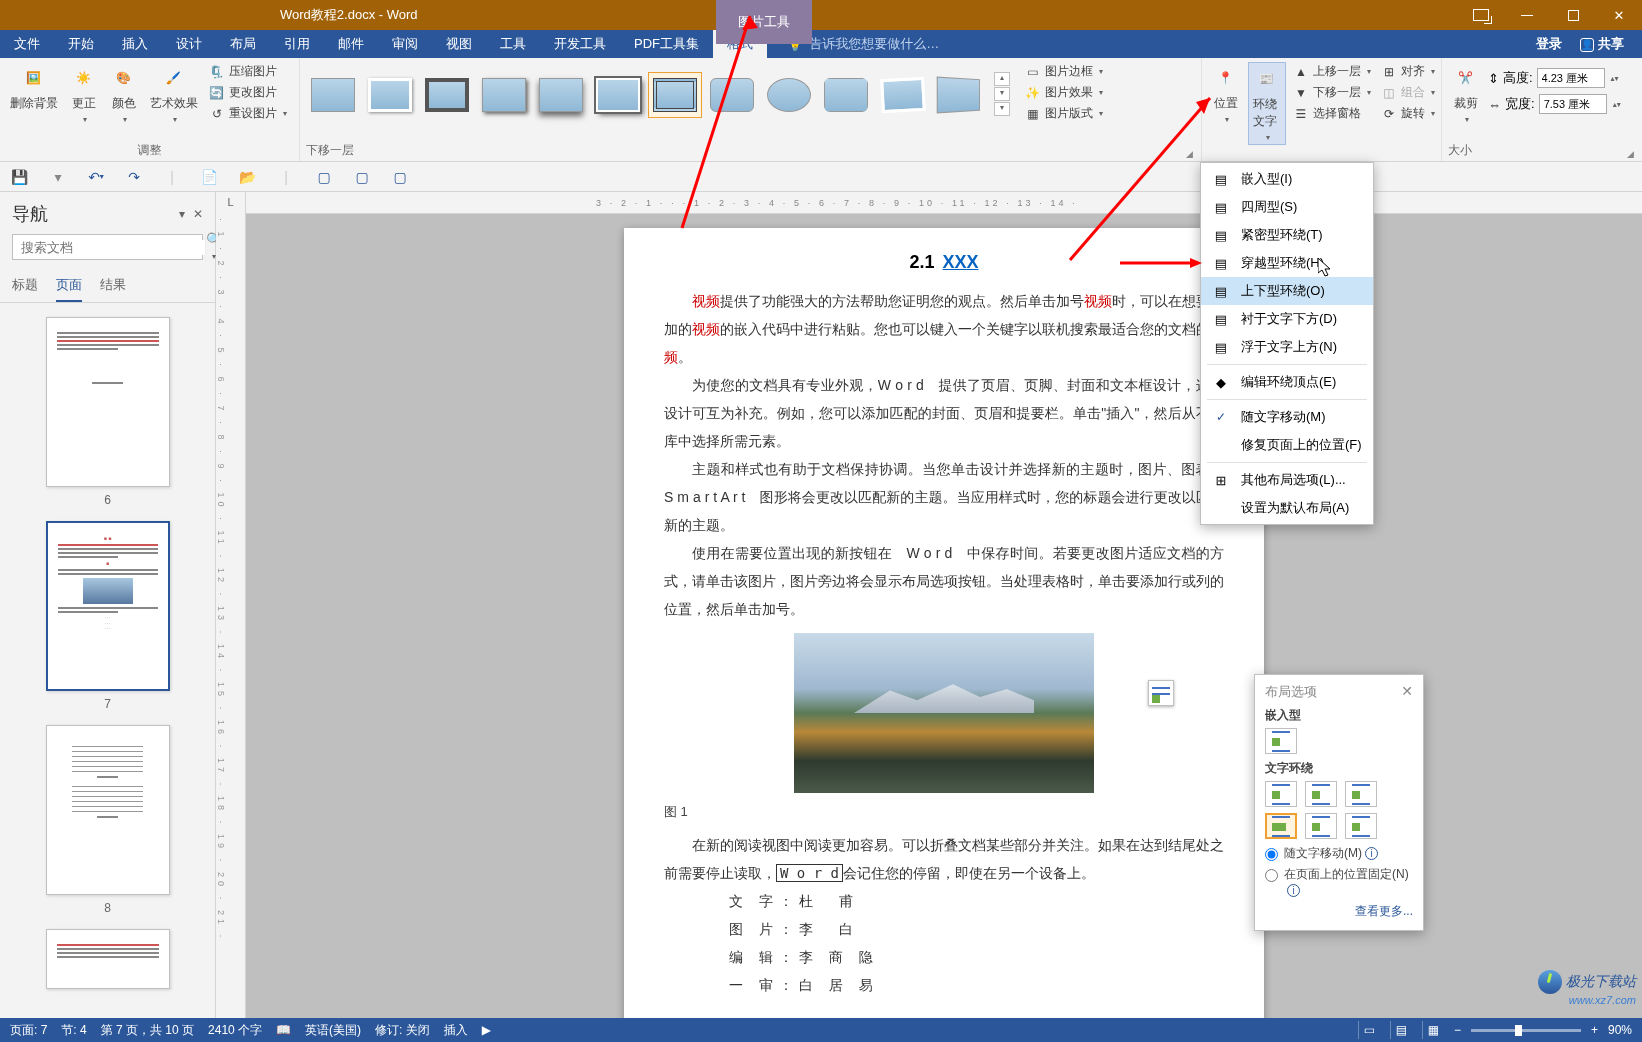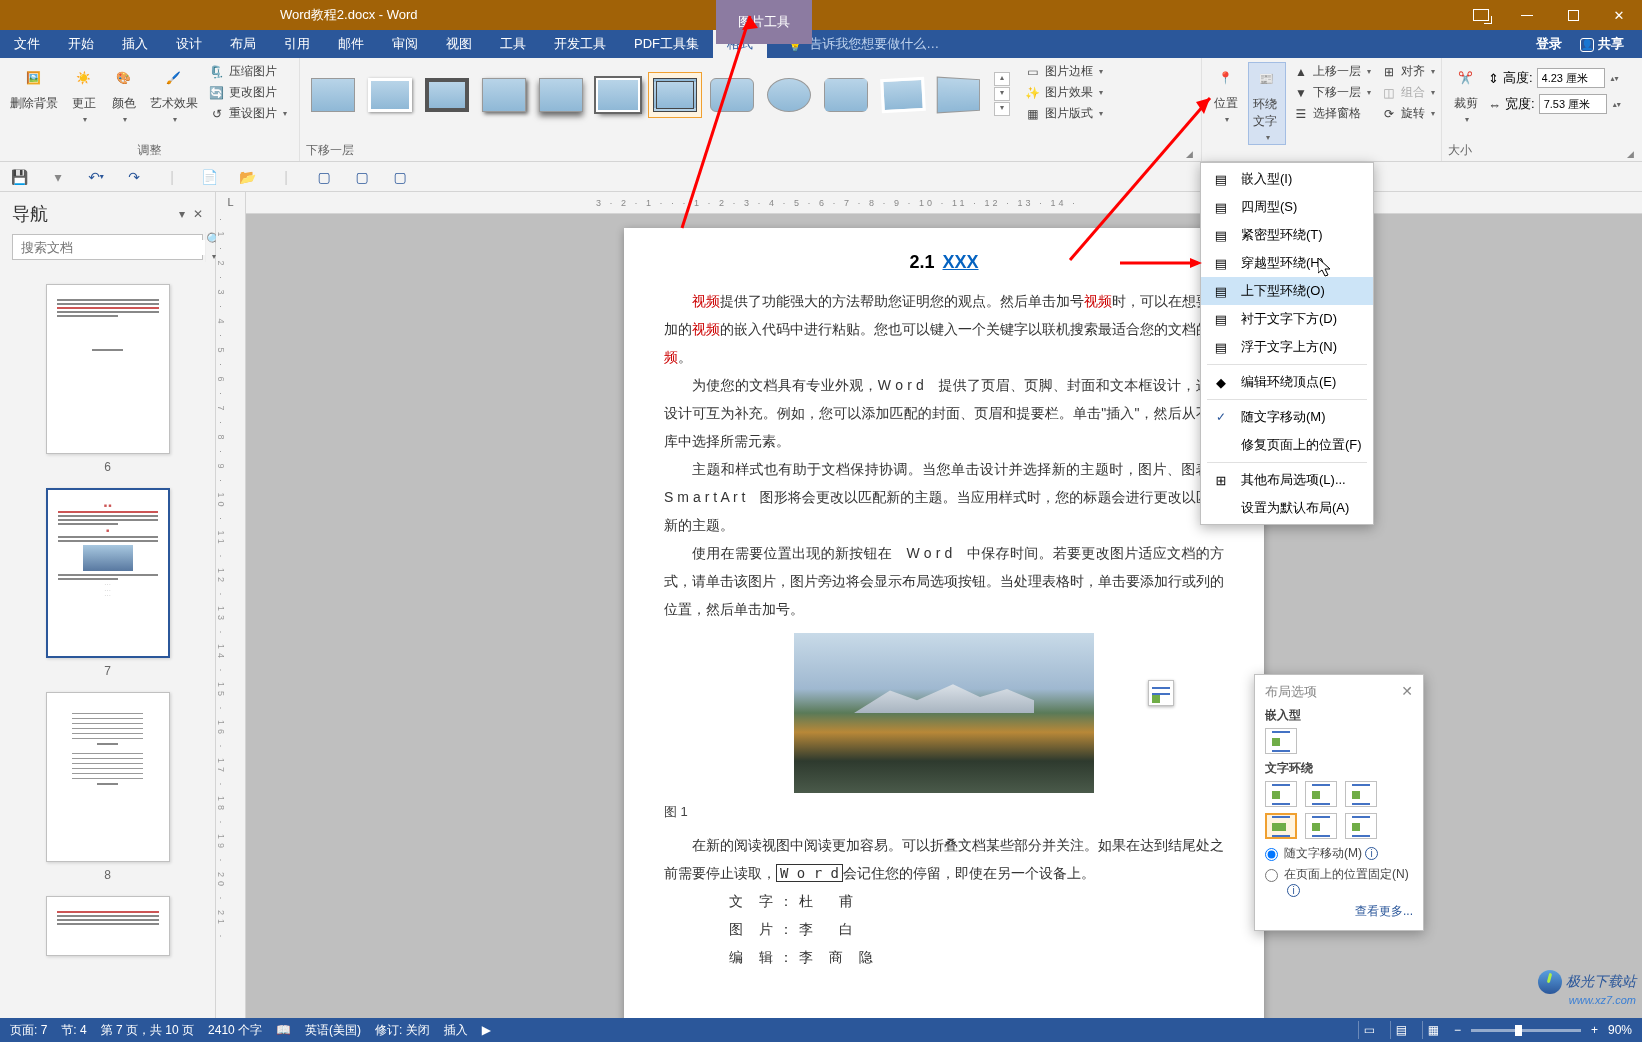--- a/index.html
+++ b/index.html
@@ -403,20 +403,25 @@
       <span class="title">导航</span>
       <span class="controls">
           <span>▾</span> 
           <span>✕</span>
         </span>
     </div>
     <div class="nav-search">
       <input placeholder="搜索文档" style="">
       <div class="search-icon">🔍<span style="font-size:8px;">▾</span></div>
     </div>
+    <div class="nav-tabs">
+      <div class="nt">标题</div>
+      <div class="nt active">页面</div>
+      <div class="nt">结果</div>
+    </div>
     <div class="nav-thumbs">
       <div class="thumb-wrap">
         <div class="thumb">
           <div class="line"></div>
             <div class="line"></div>
             <div class="redline"></div>
             <div class="line"></div>
             <div class="line short"></div>
           <div style="height:30px;"></div>
           <div class="line short" style="margin:0 auto; width:30%;"></div>
@@ -473,20 +478,21 @@
       <p>为使您的文档具有专业外观，W o r d　提供了页眉、页脚、封面和文本框设计，这些设计可互为补充。例如，您可以添加匹配的封面、页眉和提要栏。单击"插入"，然后从不同库中选择所需元素。</p>
       <p>主题和样式也有助于文档保持协调。当您单击设计并选择新的主题时，图片、图表或　S m a r t A r t　图形将会更改以匹配新的主题。当应用样式时，您的标题会进行更改以匹配新的主题。</p>
       <p>使用在需要位置出现的新按钮在　W o r d　中保存时间。若要更改图片适应文档的方式，请单击该图片，图片旁边将会显示布局选项按钮。当处理表格时，单击要添加行或列的位置，然后单击加号。</p>
       <div class="doc-image"></div>
       <div class="img-caption">图 1</div>
       <p><span>在新的阅读视图中阅读更加容易。可以折叠文档某些部分并关注。如果在达到结尾处之前需要停止读取，</span><span class="word-box">W o r d</span><span>会记住您的停留，即使在另一个设备上。</span></p>
       <div class="info-lines">
         <p>文 字：杜　甫</p>
         <p>图 片：李　白</p>
         <p>编 辑：李 商 隐</p>
+        <p>一 审：白 居 易</p>
       </div>
 
       <div class="wrap-handle">
         <div class="wicon">
             <span class="wline"></span>
             <span class="wline" style="background:none;"><span class="wsquare"></span></span>
             <span class="wline"></span>
           </div>
       </div>
 

